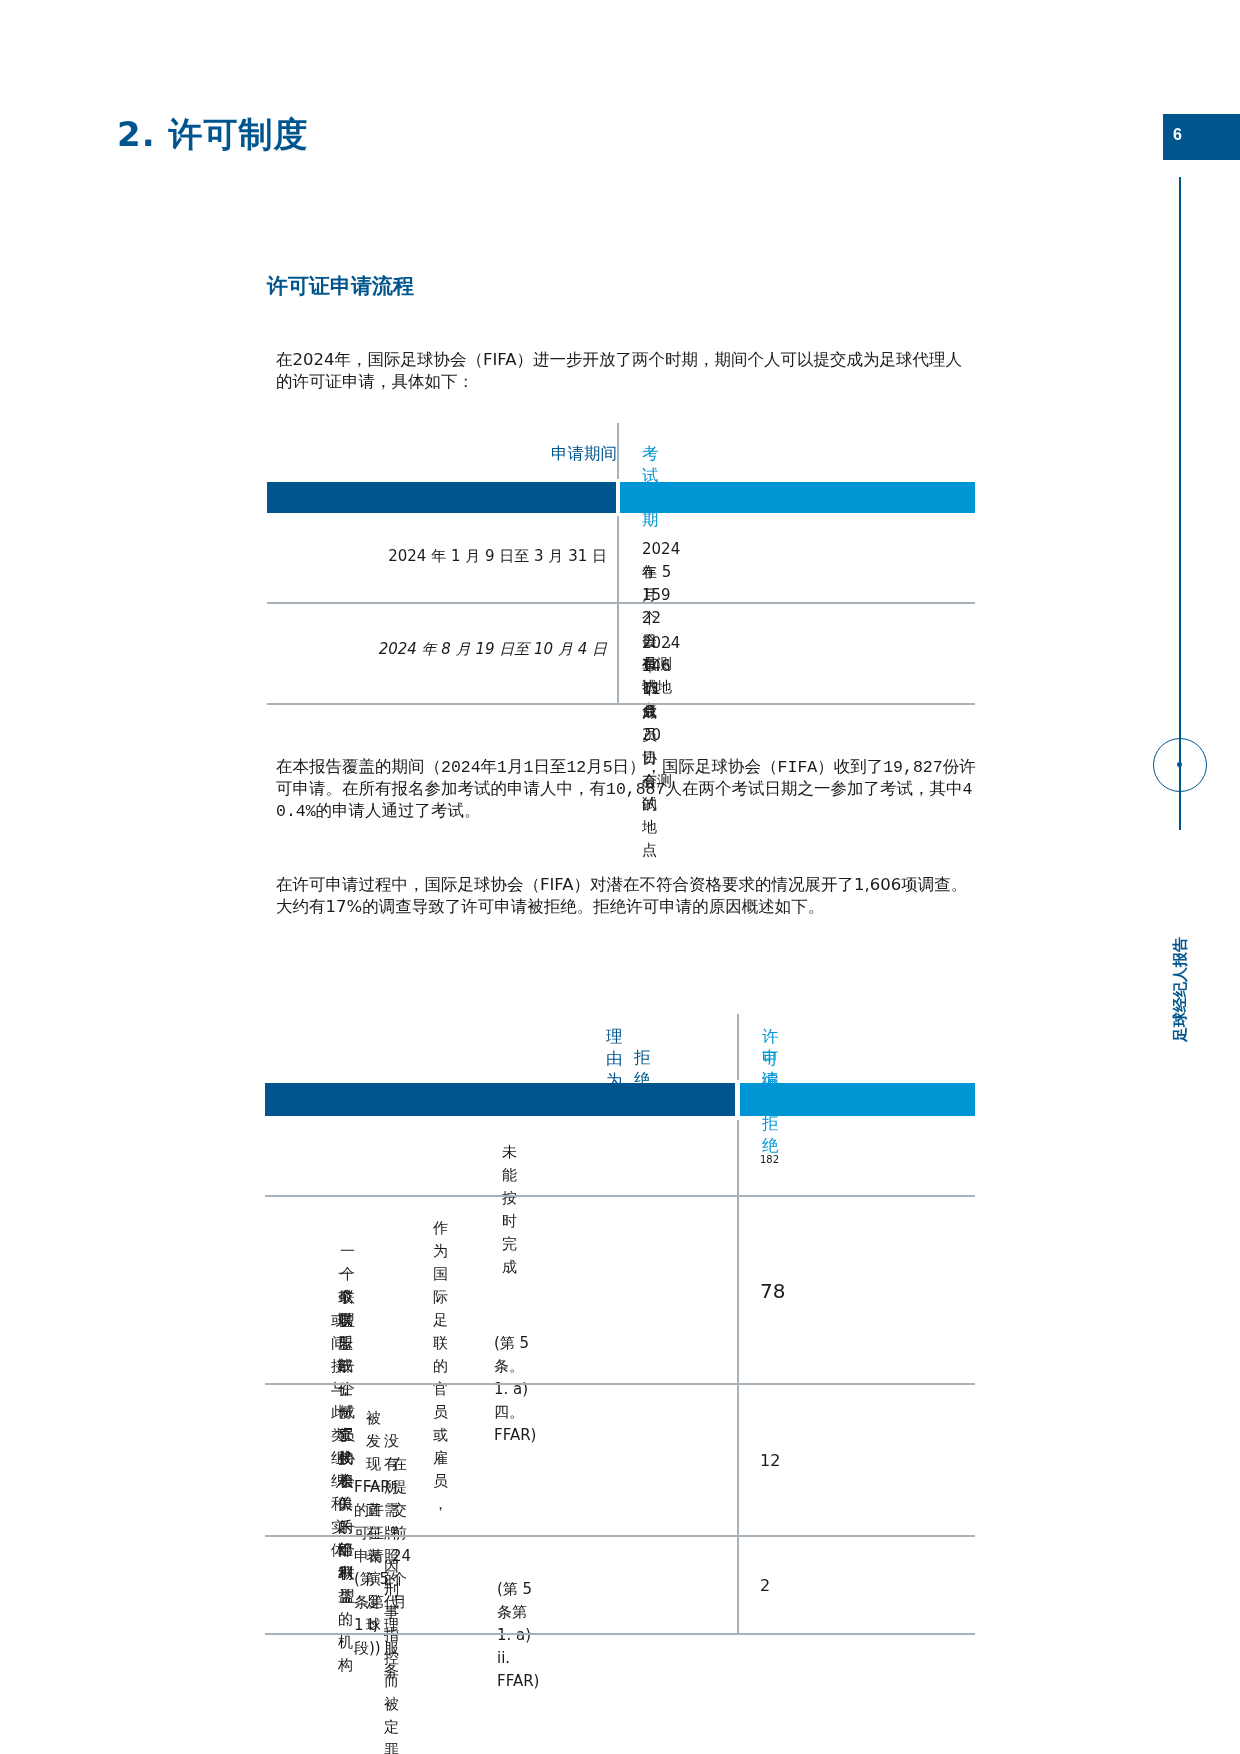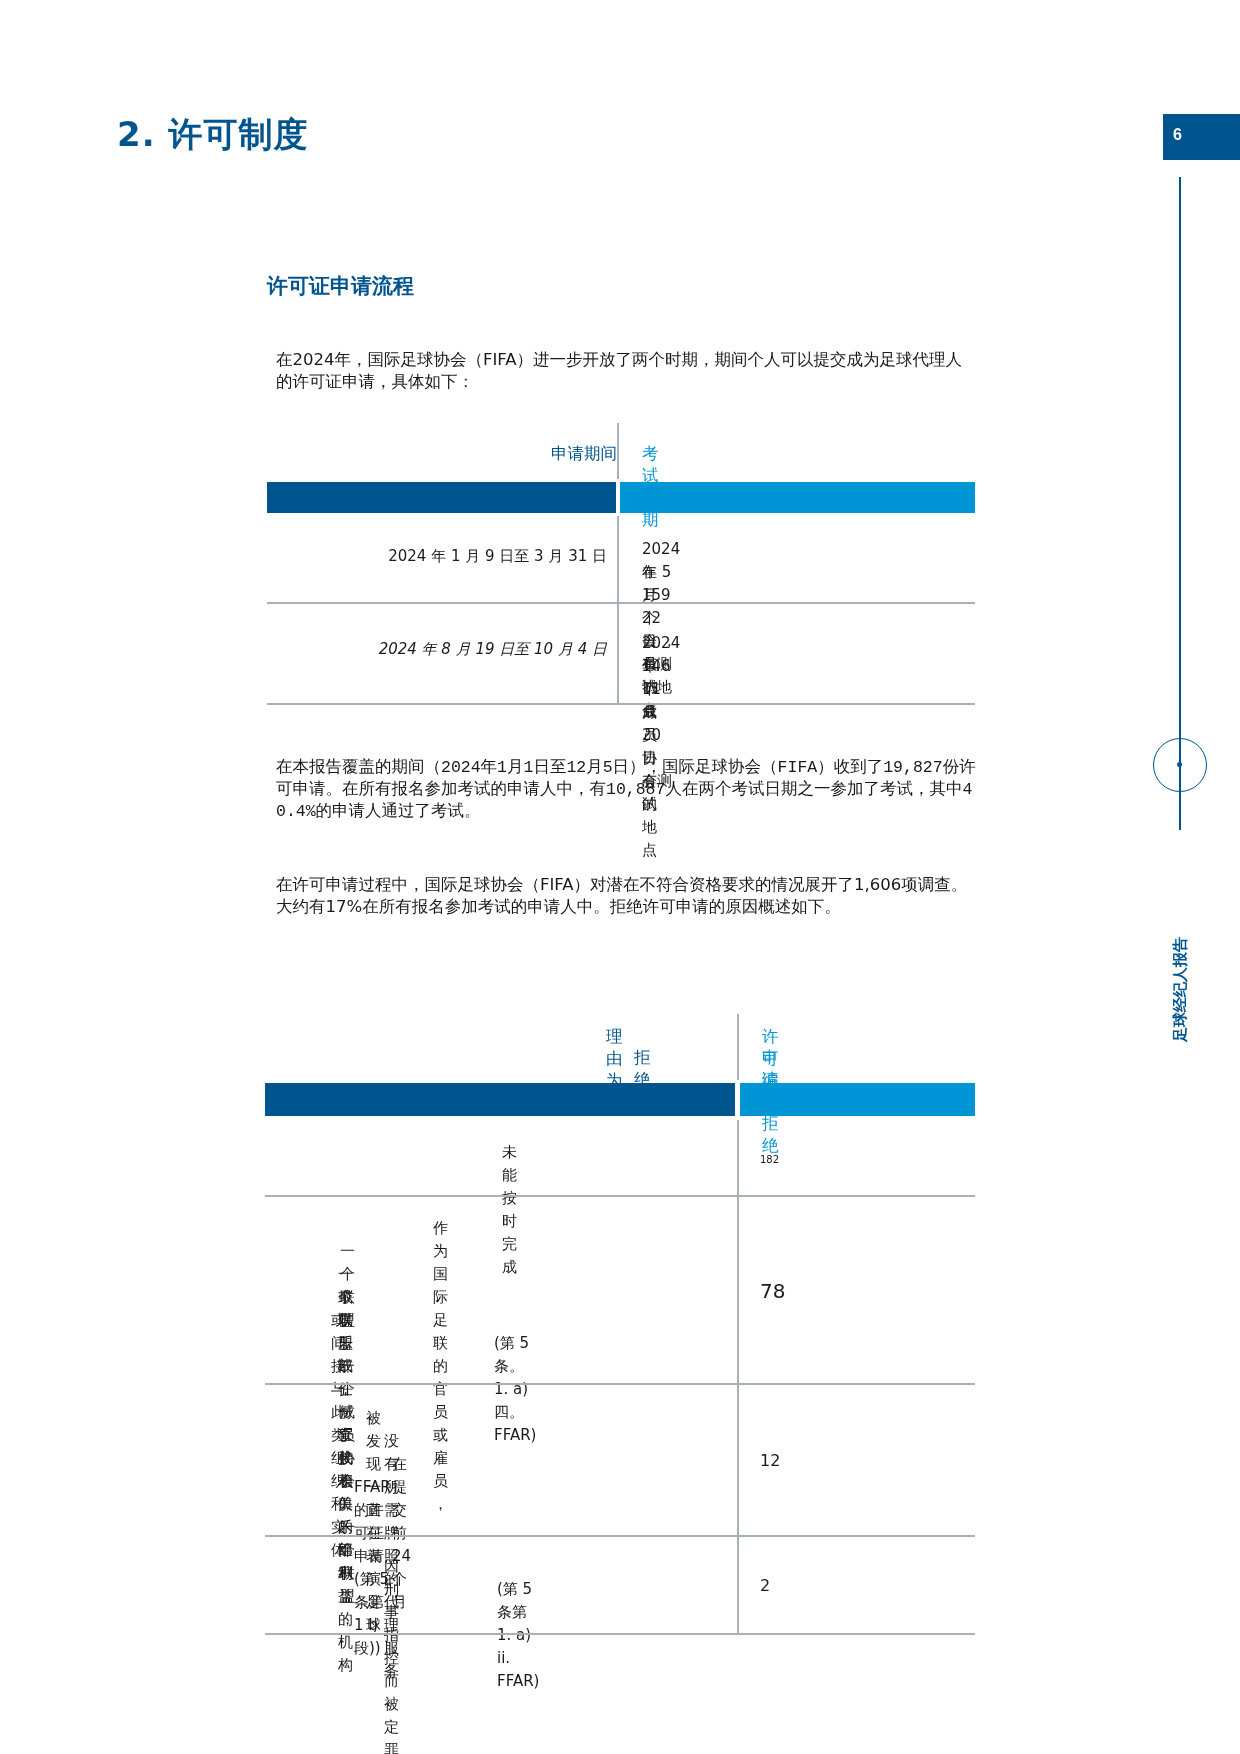--- a/index.html
+++ b/index.html
@@ -64,21 +64,21 @@
 
   <div>
     <div class="abs cell right" style="left:267px;top:638px;width:340px;font-style:italic;">2024 年 8 月 19 日至 10 月 4 日</div>
     <div class="abs cell" style="left:642px;top:632px;">2024 年 11 月 20 日 ，有测试</div>
     <div class="abs cell" style="left:642px;top:655px;">146 个成员协会的地点</div>
   </div>
   <div class="abs hline" style="left:267px;top:703px;width:708px;"></div>
 </div>
 
 <div class="abs para" style="top:757px;font-family:Liberation Mono, monospace;">在本报告覆盖的期间（2024年1月1日至12月5日），国际足球协会（FIFA）收到了19,827份许可申请。在所有报名参加考试的申请人中，有10,887人在两个考试日期之一参加了考试，其中40.4%的申请人通过了考试。</div>
-<div class="abs para" style="top:874px;">在许可申请过程中，国际足球协会（FIFA）对潜在不符合资格要求的情况展开了1,606项调查。大约有17%在所有报名参加考试的申请人中。拒绝许可申请的原因概述如下。</div>
+<div class="abs para" style="top:874px;">在许可申请过程中，国际足球协会（FIFA）对潜在不符合资格要求的情况展开了1,606项调查。大约有17%的调查导致了许可申请被拒绝。拒绝许可申请的原因概述如下。</div>
 
 <div class="abs" style="left:0;top:0;">
   <div class="abs vdiv" style="left:737px;top:1014px;height:66px;"></div>
   <div class="abs th-dark" style="left:606px;top:1026px;">理由为</div>
   <div class="abs th-dark" style="left:634px;top:1047px;">拒绝</div>
   <div class="abs th-light" style="left:762px;top:1026px;">许可编号</div>
   <div class="abs th-light" style="left:762px;top:1047px;">申请被拒绝</div>
 
   <div class="abs bar-dark" style="left:265px;top:1083px;width:470px;height:33px;"></div>
   <div class="abs bar-light" style="left:740px;top:1083px;width:235px;height:33px;"></div>

